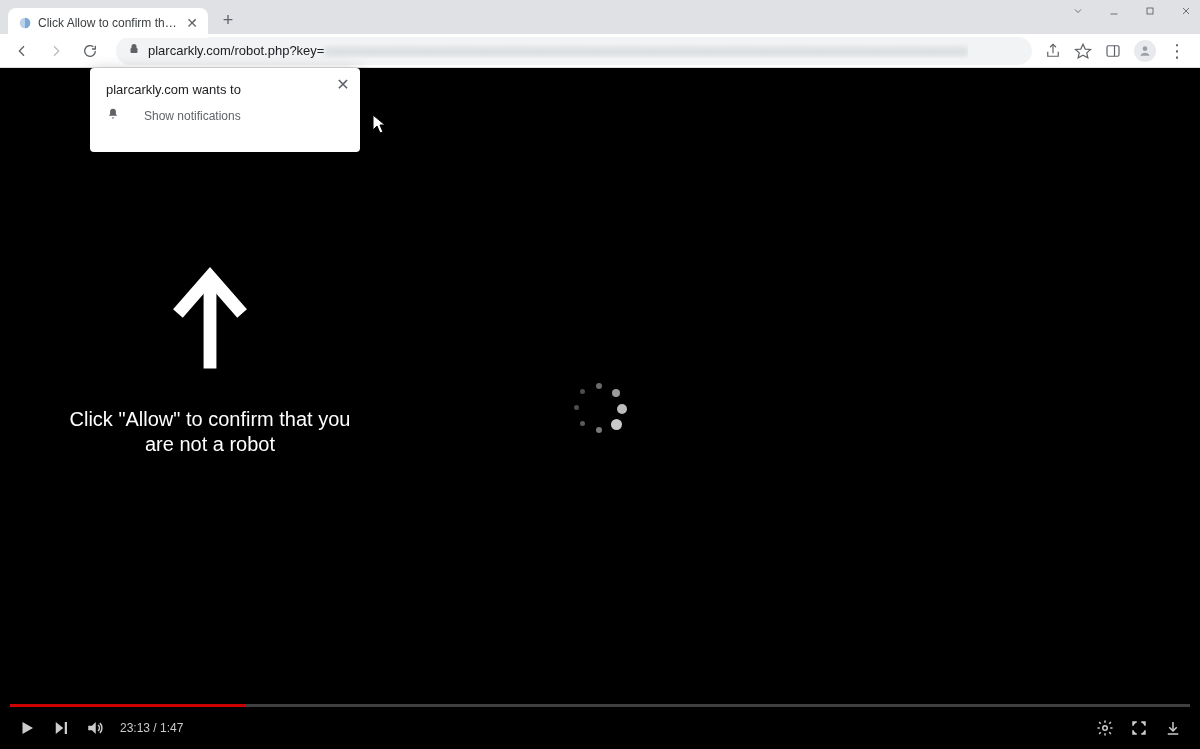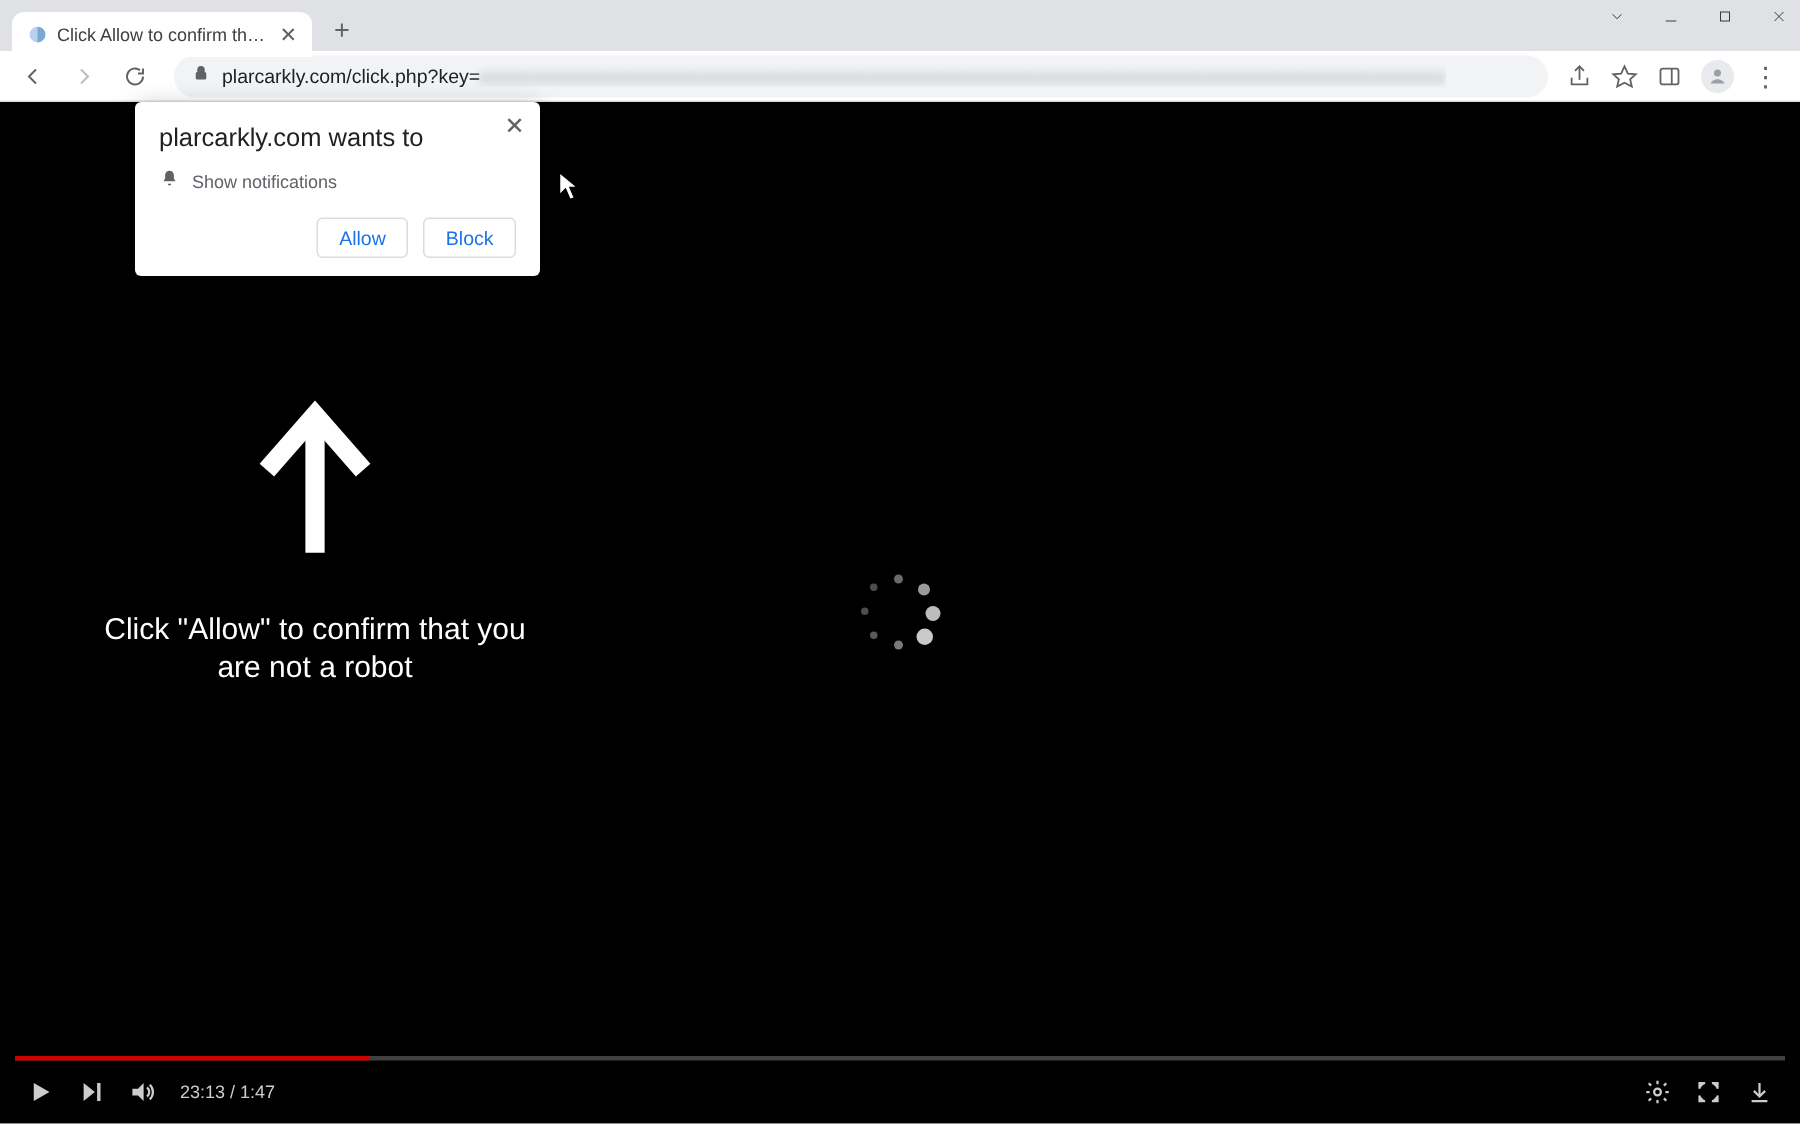--- a/index.html
+++ b/index.html
@@ -101,23 +101,23 @@
   .perm-popup {
     position: absolute; left: 90px; top: 68px; width: 270px; background: #fff;
     border-radius: 4px; box-shadow: 0 4px 16px rgba(0,0,0,0.3);
     padding: 14px 16px 12px; z-index: 50; color: #202124;
   }
   .perm-popup .close {
     position: absolute; right: 8px; top: 8px; width: 18px; height: 18px;
     display: flex; align-items: center; justify-content: center; color: #5f6368;
     font-size: 16px; line-height: 1;
   }
-  .perm-popup .head { font-size: 17px; margin-bottom: 10px; }
+  .perm-popup .head { font-size: 13px; margin-bottom: 10px; }
   .perm-popup .row {
-    display: flex; align-items: center; gap: 8px; font-size: 12px; color: #5f6368;
+    display: flex; align-items: center; gap: 24px; font-size: 12px; color: #5f6368;
     margin-bottom: 16px;
   }
   .perm-popup .row .bell svg { width: 14px; height: 14px; fill: #5f6368; }
   .perm-popup .btns { display: flex; justify-content: flex-end; gap: 10px; }
   .perm-popup button {
     border: 1px solid #dadce0; background: #fff; color: #1a73e8;
     font-size: 13px; padding: 5px 14px; border-radius: 4px; cursor: pointer;
   }
 
   
@@ -205,21 +205,21 @@
     </div>
 
     <div class="omnibox">
       <span class="lock">
         <svg viewBox="0 0 24 24">
             <path d="M7 10V7a5 5 0 0 1 10 0v3"></path>
             <rect x="5" y="10" width="14" height="10" rx="2"></rect>
           </svg>
       </span>
       <span class="url">
-        <span>plarcarkly.com/click.php?key=</span><span class="blur">xxxxxxxxxxxxxxxxxxxxxxxxxxxxxxxxxxxxxxxxxxxxxxxxxxxxxxxxxxxxxxxxxxxxxxxxxxxxxxxxxxxxxxxxxxxx</span>
+        <span>plarcarkly.com/robot.php?key=</span><span class="blur">xxxxxxxxxxxxxxxxxxxxxxxxxxxxxxxxxxxxxxxxxxxxxxxxxxxxxxxxxxxxxxxxxxxxxxxxxxxxxxxxxxxxxxxxxxxx</span>
       </span>
     </div>
 
     <div class="toolbar-right">
       <span class="ico">
         <svg viewBox="0 0 24 24">
             <path d="M12 3v12"></path>
             <polyline points="8 7 12 3 16 7"></polyline>
             <path d="M5 13v6h14v-6"></path>
           </svg>
@@ -325,24 +325,20 @@
     <div class="head">plarcarkly.com wants to</div>
     <div class="row">
       <span class="bell">
         <svg viewBox="0 0 24 24">
             <path d="M12 3a5 5 0 0 0-5 5v4l-2 3h14l-2-3V8a5 5 0 0 0-5-5z"></path>
             <path d="M10 18a2 2 0 0 0 4 0"></path>
           </svg>
       </span>
       <span>Show notifications</span>
     </div>
-    <div class="btns">
-      <button>Allow</button>
-      <button>Block</button>
-    </div>
   </div>
 
   <div class="cursor">
     <svg viewBox="0 0 14 20">
         <polygon points="1,1 1,16 5,12 8,19 11,18 8,11 13,11" fill="#fff" stroke="#000" stroke-width="1"></polygon>
       </svg>
   </div>
 
 </div>
 

